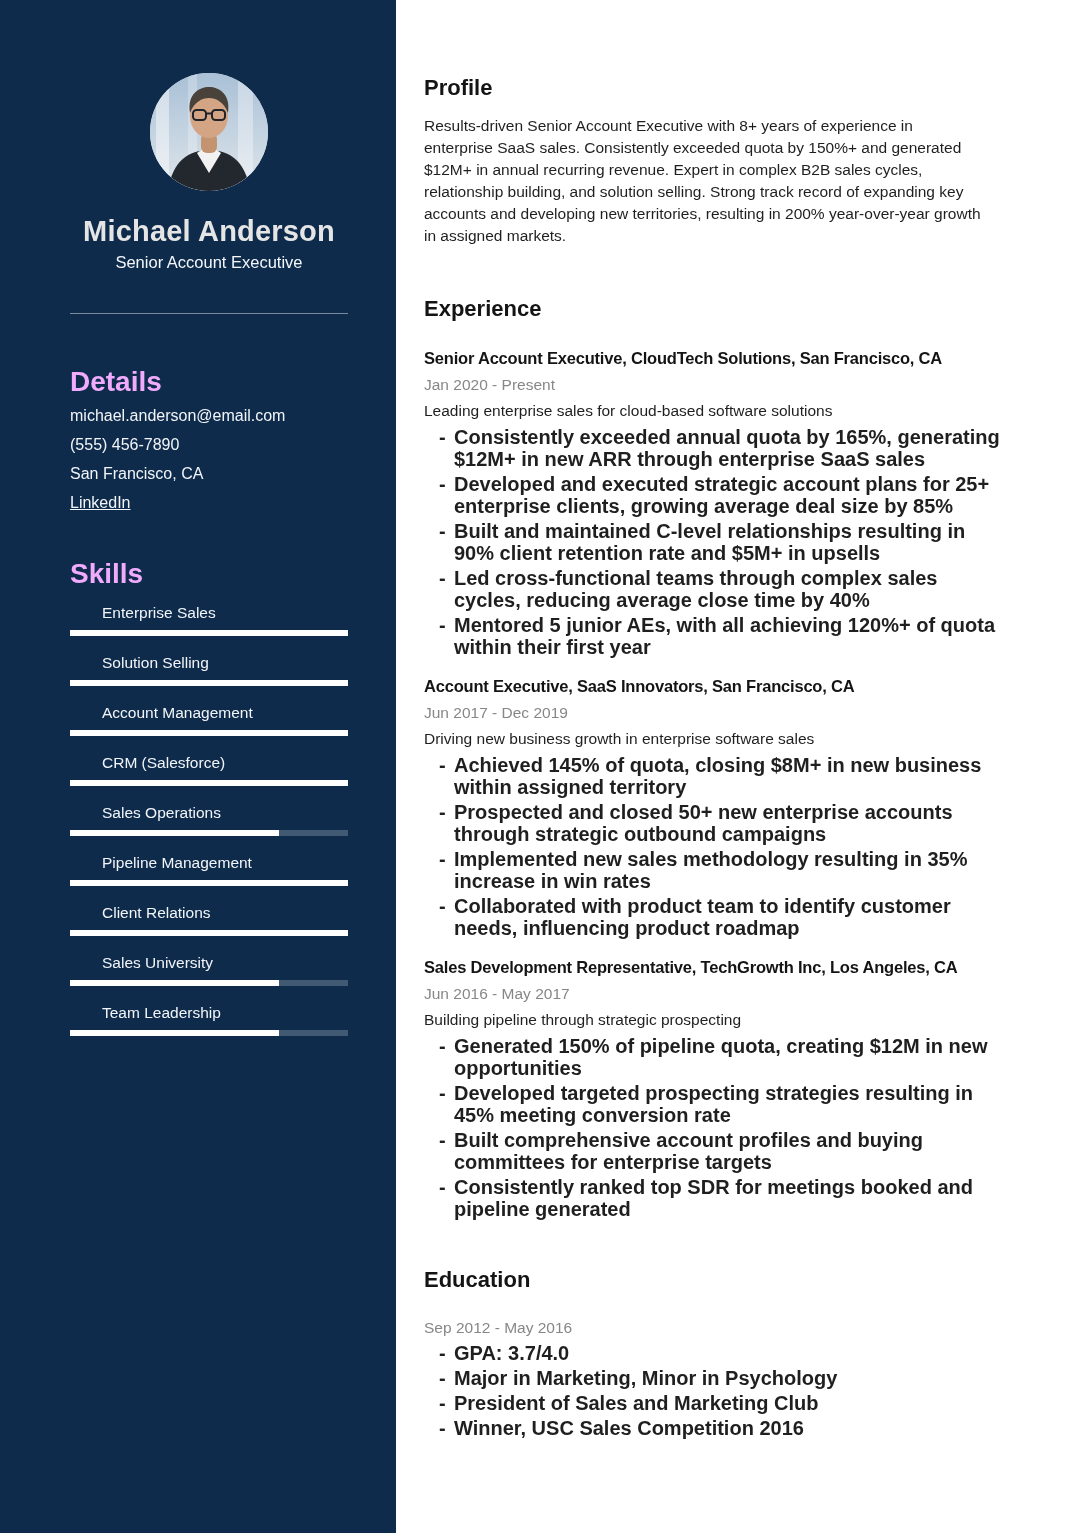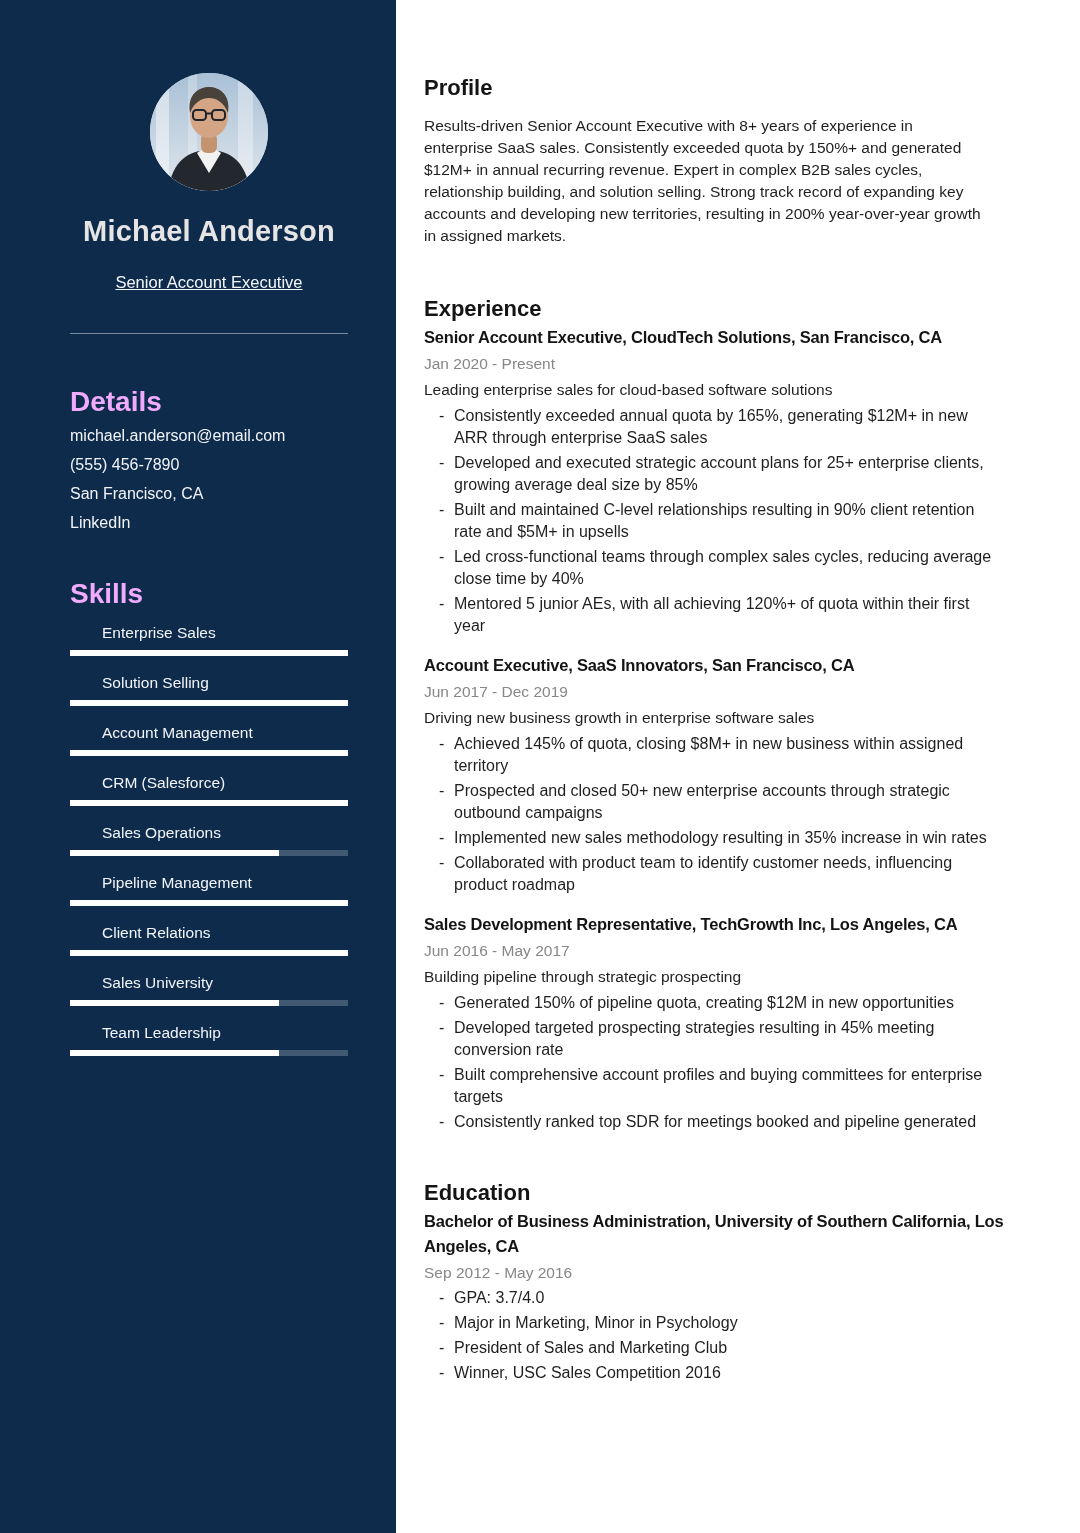--- a/index.html
+++ b/index.html
@@ -33,26 +33,25 @@
   .name {
     margin: 23px 0 0;
     font-size: 29px;
     line-height: 34px;
     font-weight: 700;
     text-align: center;
     color: #e5e5e5;
     letter-spacing: 0.2px;
   }
   .subtitle {
-    margin-top: 24px;
+    margin-top: 4px;
     font-size: 16.5px;
     line-height: 20px;
     text-align: center;
     color: #f4f7fa;
-    text-decoration: underline;
   }
   .divider {
     border: none;
     border-top: 1px solid rgba(255,255,255,0.45);
     margin: 41px 0 0;
   }
   .side-heading {
     margin: 55px 0 0;
     font-size: 28px;
     line-height: 26px;
@@ -61,21 +60,21 @@
   }
   .side-heading.skills { margin-top: 48px; }
   .detail {
     display: block;
     margin-top: 9px;
     font-size: 16px;
     line-height: 20px;
     color: #f2f5f8;
   }
   .detail.first { margin-top: 11px; }
-  .detail.link { color: #f2f5f8; cursor: pointer; width: fit-content; }
+  .detail.link { text-decoration: underline; color: #f2f5f8; cursor: pointer; width: fit-content; }
 
   .skill { margin-top: 16px; margin-bottom: 17px; }
   .skill:first-of-type { margin-top: 16px; }
   .skill-name { font-size: 15.5px; line-height: 20px; color: #f2f5f8; margin-left: 32px; }
   .skill-track {
     margin-top: 7px;
     height: 6px;
     width: 278px;
     background: rgba(255,255,255,0.22);
   }
@@ -100,21 +99,21 @@
   .section.education { margin-top: 48px; }
 
   .profile-text {
     margin: 15px 0 0;
     max-width: 560px;
     font-size: 15.5px;
     line-height: 22px;
     color: #1f1f1f;
   }
 
-  .entry { margin-top: 4px; }
+  .entry { margin-top: 25px; }
   .entry + .entry { margin-top: 16px; }
   .entry-title {
     margin: 0;
     max-width: 580px;
     font-size: 16.5px;
     line-height: 25px;
     font-weight: 700;
     letter-spacing: -0.2px;
     color: #141414;
   }
@@ -134,23 +133,24 @@
   .bullets {
     margin: 4px 0 0;
     padding: 0;
     list-style: none;
     max-width: 580px;
   }
   .bullets li {
     position: relative;
     padding-left: 30px;
     margin-top: 3px;
-    font-size: 16px;
+    font-size: 20px;
     line-height: 22px;
     color: #1f1f1f;
+    font-weight: bold;
   }
   .bullets li::before {
     content: "-";
     position: absolute;
     left: 15px;
   }
 </style>
 </head>
 <body>
 
@@ -296,21 +296,20 @@
           <li>Built comprehensive account profiles and buying committees for enterprise targets</li>
           <li>Consistently ranked top SDR for meetings booked and pipeline generated</li>
         </ul>
       </div>
     </section>
 
     <section class="section education">
       <h2 class="section-heading">Education</h2>
 
       <div class="entry">
-        <h3 class="entry-title">Bachelor of Business Administration, University of Southern California, Los Angeles, CA</h3>
         <div class="entry-dates">Sep 2012 - May 2016</div>
         <ul class="bullets">
           <li>GPA: 3.7/4.0</li>
           <li>Major in Marketing, Minor in Psychology</li>
           <li>President of Sales and Marketing Club</li>
           <li>Winner, USC Sales Competition 2016</li>
         </ul>
       </div>
     </section>
 

